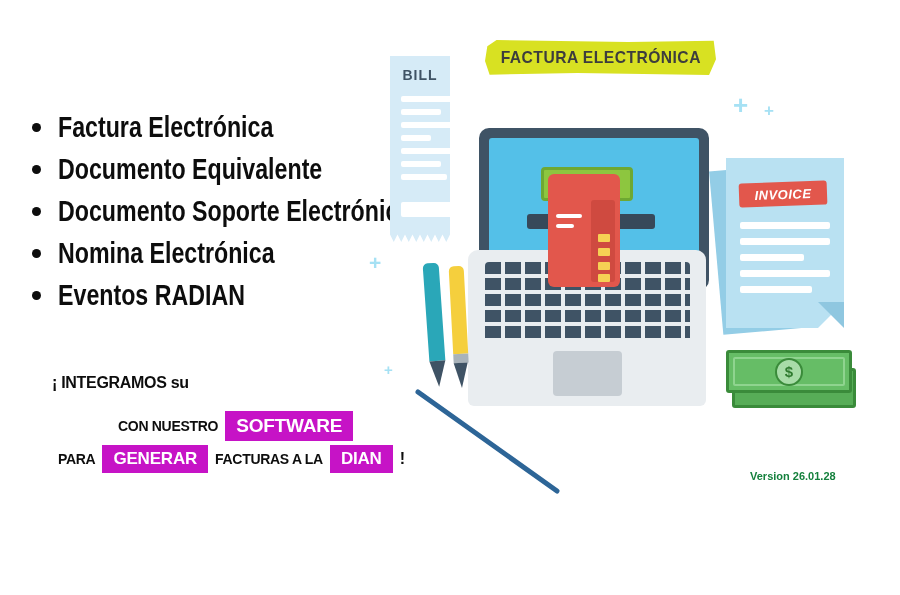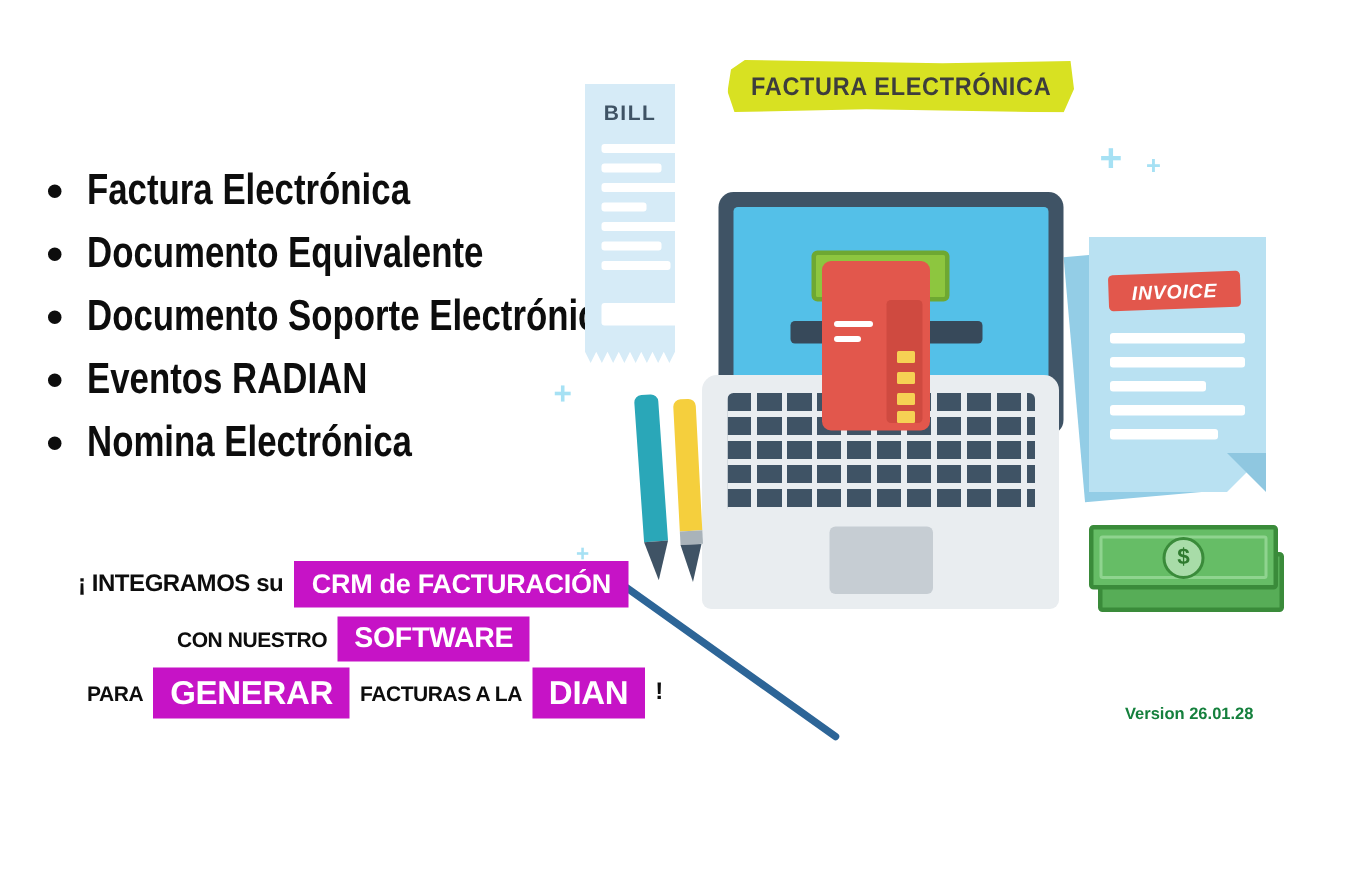--- a/index.html
+++ b/index.html
@@ -106,21 +106,21 @@
   .tag-text { font-weight:700; color:#0d0d0d; white-space:nowrap; letter-spacing:-0.3px; }
   .hl { background:#c613c6; color:#ffffff; font-weight:700; white-space:nowrap; letter-spacing:-0.2px; }
   .line1 { left:52px; top:374px; }
   .line1 .tag-text { font-size:16px; }
   .line1 .hl { font-size:18px; padding:5px 12px; }
   .line2 { left:118px; top:411px; }
   .line2 .tag-text { font-size:14px; }
   .line2 .hl { font-size:19px; padding:4px 11px; }
   .line3 { left:58px; top:445px; }
   .line3 .tag-text { font-size:14px; }
-  .line3 .hl { font-size:22px; padding:4px 11px; }
+  .line3 .hl { font-size:17px; padding:4px 11px; }
   .line3 .suffix { font-size:16px; }
 
   .version { position:absolute; left:750px; top:470px; font-size:11px; font-weight:700; color:#15803d; }
 </style>
 </head>
 <body>
 
 <div class="canvas">
 
   <div class="banner">
@@ -135,25 +135,25 @@
     <li class="feature">
       <span class="dot"></span>
       <span class="label">Documento Equivalente</span>
     </li>
     <li class="feature">
       <span class="dot"></span>
       <span class="label">Documento Soporte Electrónico</span>
     </li>
     <li class="feature">
       <span class="dot"></span>
+      <span class="label">Nomina Electrónica</span>
+    </li>
+    <li class="feature">
+      <span class="dot"></span>
       <span class="label">Eventos RADIAN</span>
-    </li>
-    <li class="feature">
-      <span class="dot"></span>
-      <span class="label">Nomina Electrónica</span>
     </li>
   </ul>
 
   <div class="receipt">
     <div class="receipt-title">BILL</div>
     <div class="r-line r1"></div>
     <div class="r-line r2"></div>
     <div class="r-line r3"></div>
     <div class="r-line r4"></div>
     <div class="r-line r5"></div>
@@ -225,21 +225,20 @@
     <line x1="418" y1="392" x2="557" y2="491" stroke="#2d6597" stroke-width="5" stroke-linecap="round"></line>
   </svg>
 
   <span class="sparkle s1">+</span>
   <span class="sparkle s2">+</span>
   <span class="sparkle s3">+</span>
   <span class="sparkle s4">+</span>
 
   <div class="tag-line line1">
     <span class="tag-text">¡ INTEGRAMOS su</span>
-    <span class="hl">CRM de FACTURACIÓN</span>
   </div>
   <div class="tag-line line2">
     <span class="tag-text">CON NUESTRO</span>
     <span class="hl">SOFTWARE</span>
   </div>
   <div class="tag-line line3">
     <span class="tag-text">PARA</span>
     <span class="hl">GENERAR</span>
     <span class="tag-text">FACTURAS A LA</span>
     <span class="hl">DIAN</span>

